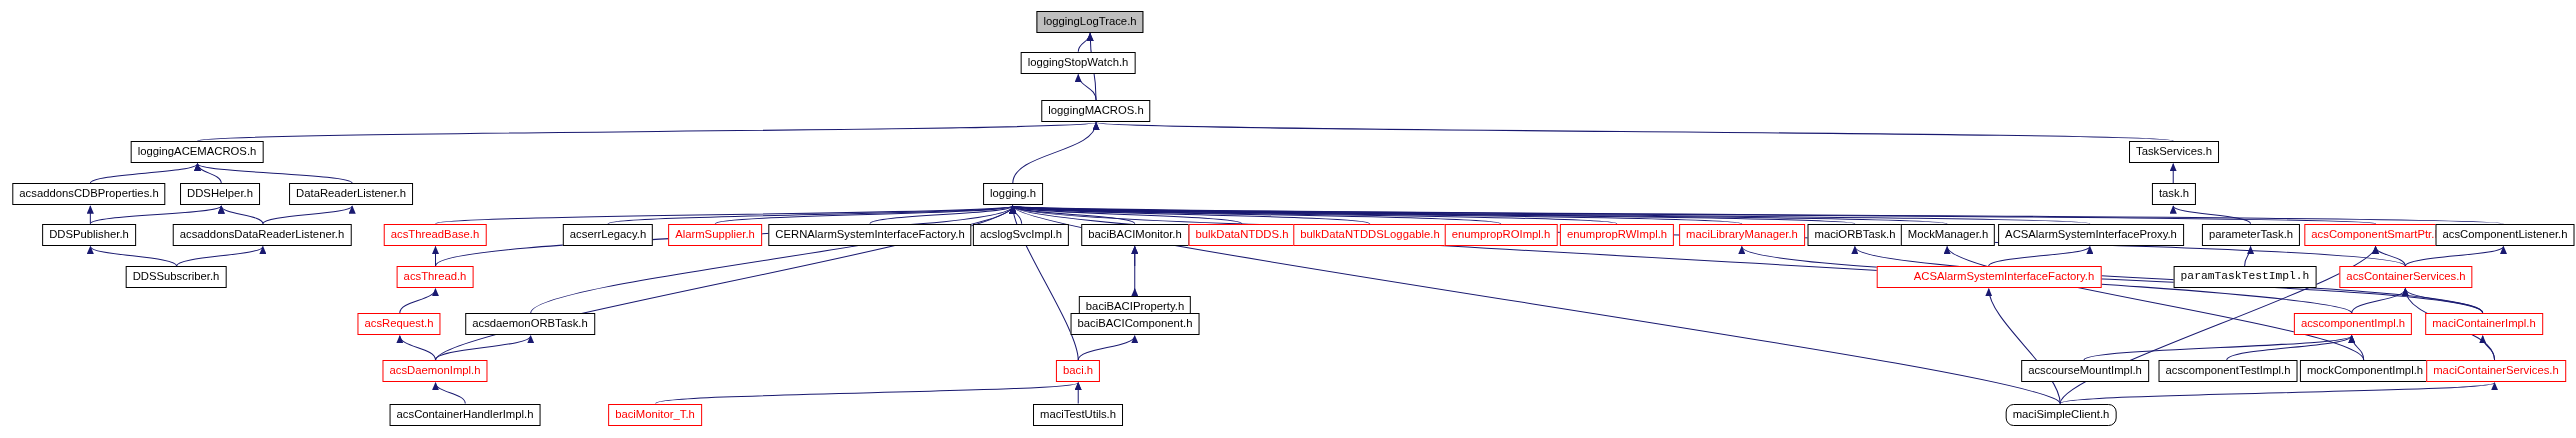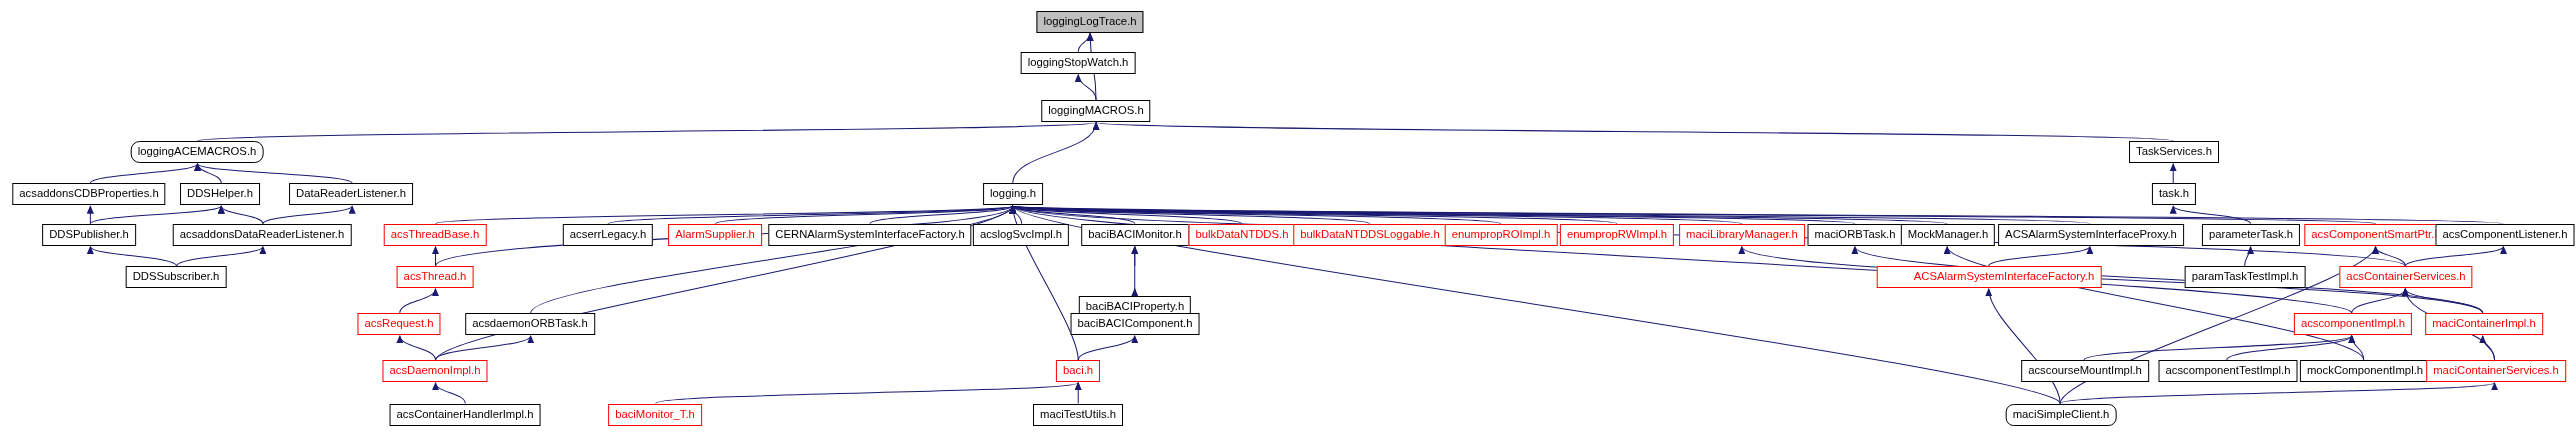--- a/index.html
+++ b/index.html
@@ -121,21 +121,21 @@
       <path d="M3970,605 C3970,584 3950,584 3950,564" class="edge" marker-end="url(#arrow)"></path>
       <path d="M3970,605 C3970,550 3270,468 3270,414" class="edge" marker-end="url(#arrow)"></path>
       <path d="M3460,678 C3460,623 3990,468 3990,414" class="edge" marker-end="url(#arrow)"></path>
       <path d="M3460,678 C3460,623 3340,539 3340,485" class="edge" marker-end="url(#arrow)"></path>
       <path d="M3460,678 C3460,660 4190,660 4190,643" class="edge" marker-end="url(#arrow)"></path>
       <path d="M3460,678 C3460,623 1700,400 1700,346" class="edge" marker-end="url(#arrow)"></path>
     </svg>
 <div class="node root" style="left: 1090px; top: 10.7px;">loggingLogTrace.h</div>
     <div class="node" style="left: 1078px; top: 52px;">loggingStopWatch.h</div>
     <div class="node" style="left: 1096px; top: 100px;">loggingMACROS.h</div>
-    <div class="node" style="left: 197px; top: 141px; border-radius: 9px;">loggingACEMACROS.h</div>
+    <div class="node" style="left: 197px; top: 141px;">loggingACEMACROS.h</div>
     <div class="node" style="left: 2174px; top: 141px;">TaskServices.h</div>
     <div class="node" style="left: 89px; top: 183px;">acsaddonsCDBProperties.h</div>
     <div class="node" style="left: 220px; top: 183px;">DDSHelper.h</div>
     <div class="node" style="left: 351px; top: 183px;">DataReaderListener.h</div>
     <div class="node" style="left: 1013px; top: 183px;">logging.h</div>
     <div class="node" style="left: 2174px; top: 183px;">task.h</div>
     <div class="node" style="left: 89px; top: 224px;">DDSPublisher.h</div>
     <div class="node" style="left: 262px; top: 224px;">acsaddonsDataReaderListener.h</div>
     <div class="node truncated" style="left: 435px; top: 224px;">acsThreadBase.h</div>
     <div class="node" style="left: 608px; top: 224px;">acserrLegacy.h</div>
@@ -151,21 +151,21 @@
     <div class="node" style="left: 1855px; top: 224px;">maciORBTask.h</div>
     <div class="node" style="left: 1948px; top: 224px;">MockManager.h</div>
     <div class="node" style="left: 2091px; top: 224px;">ACSAlarmSystemInterfaceProxy.h</div>
     <div class="node" style="left: 2251px; top: 224px;">parameterTask.h</div>
     <div class="node truncated" style="left: 2376px; top: 224px;">acsComponentSmartPtr.h</div>
     <div class="node" style="left: 2505px; top: 224px;">acsComponentListener.h</div>
     <div class="node" style="left: 176px; top: 266px;">DDSSubscriber.h</div>
     <div class="node truncated" style="left: 435px; top: 266px;">acsThread.h</div>
     <div class="node" style="left: 1135px; top: 266px; margin-top: 30px;">baciBACIProperty.h</div>
     <div class="node truncated" style="left: 1989px; top: 266px; padding-left: 36px;">ACSAlarmSystemInterfaceFactory.h</div>
-    <div class="node" style="left: 2245px; top: 266px;">paramTaskTestImpl.h</div>
+    <div class="node" style="left: 2245px; top: 266px; font-family: Liberation Mono, monospace;">paramTaskTestImpl.h</div>
     <div class="node truncated" style="left: 2406px; top: 266px;">acsContainerServices.h</div>
     <div class="node truncated" style="left: 399px; top: 313px;">acsRequest.h</div>
     <div class="node" style="left: 530px; top: 313px;">acsdaemonORBTask.h</div>
     <div class="node" style="left: 1135px; top: 313px;">baciBACIComponent.h</div>
     <div class="node truncated" style="left: 2353px; top: 313px;">acscomponentImpl.h</div>
     <div class="node truncated" style="left: 2484px; top: 313px;">maciContainerImpl.h</div>
     <div class="node truncated" style="left: 435px; top: 360px;">acsDaemonImpl.h</div>
     <div class="node truncated" style="left: 1078px; top: 360px;">baci.h</div>
     <div class="node" style="left: 2085px; top: 360px;">acscourseMountImpl.h</div>
     <div class="node" style="left: 2228px; top: 360px;">acscomponentTestImpl.h</div>

